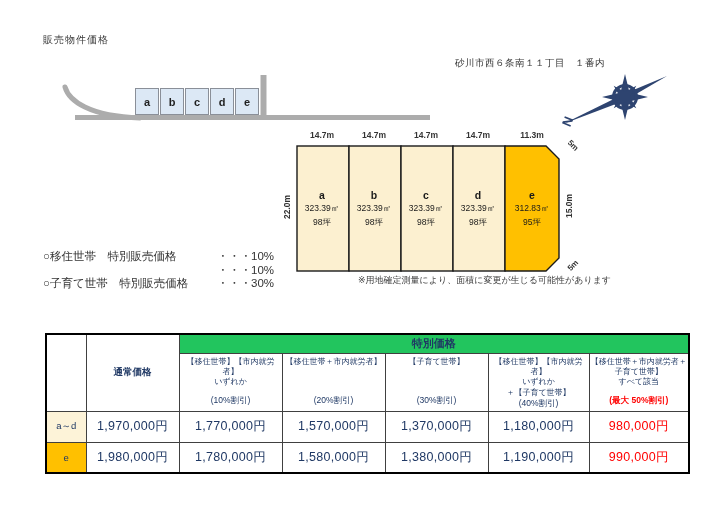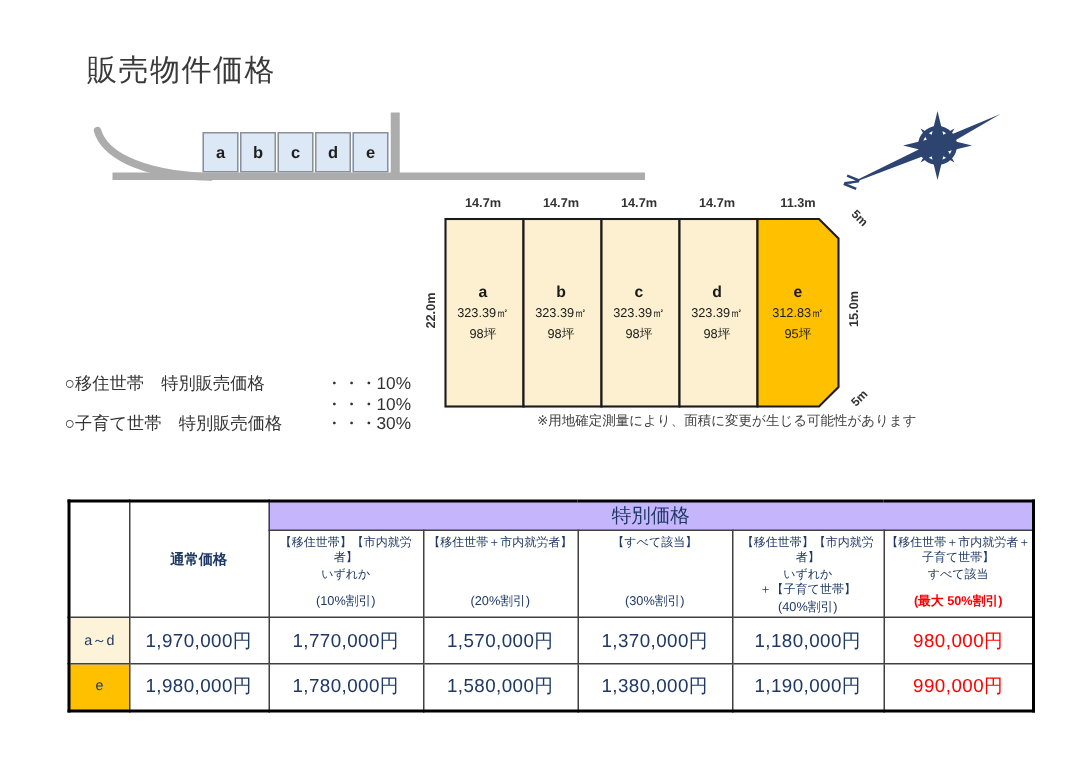--- a/index.html
+++ b/index.html
@@ -1,19 +1,19 @@
 <!DOCTYPE html>
 <html><head>
 <meta charset="utf-8">
 <style>
   * { margin:0; padding:0; box-sizing:border-box; }
   body { background:#e8e8e8; font-family:"Liberation Sans","DejaVu Sans",sans-serif; }
   .canvas { position:relative; width:724px; height:511px; background:#ffffff; margin:0 auto; overflow:hidden; }
 
-  .page-title { position:absolute; left:58px; top:33px; font-size:20px; letter-spacing:1px; color:#3a3a3a; }
+  .page-title { position:absolute; left:43px; top:33px; font-size:10px; letter-spacing:1px; color:#3a3a3a; }
 
   
   .roads-svg { position:absolute; left:55px; top:70px; }
   .map-boxes { position:absolute; left:135px; top:88px; display:flex; gap:1px; }
   .map-box { width:24px; height:27px; background:#dce8f5; border:1px solid #8a8f98;
              display:flex; align-items:center; justify-content:center;
              font-size:11px; font-weight:bold; color:#1f1f1f; }
 
   .address { position:absolute; left:455px; top:57px; font-size:9.5px; color:#333; letter-spacing:0.5px; }
 
@@ -39,21 +39,21 @@
   .disc-label { width:174px; }
   .disc-dots { width:34px; }
 
   
   table.price { position:absolute; left:45px; top:333px; width:643px; border-collapse:collapse;
                 table-layout:fixed; border:2px solid #000; }
   table.price td { border:1px solid #404040; text-align:center; vertical-align:middle; padding:0; }
   tr.r-group { height:19px; }
   tr.r-heads { height:53px; }
   tr.r-data  { height:31px; }
-  td.group-cell { background:#c4b5fd; font-size:13px; font-weight:normal; color:#1f3864; }
+  td.group-cell { background:#22c55e; font-size:11px; font-weight:bold; color:#1f3864; }
   td.corner-cell, td.normal-cell { border-bottom:2px solid #000; }
   td.normal-cell { font-size:9.5px; font-weight:bold; color:#1f3864; }
   td.head-cell { border-bottom:2px solid #000; }
   .head-wrap { height:57px; display:flex; flex-direction:column; justify-content:space-between;
                align-items:center; padding:3px 1px 4px; }
   .head-lines { font-size:8px; line-height:1.3; color:#1f3864; }
   .head-lines span { display:block; }
   .head-disc { font-size:8.5px; color:#1f3864; }
   .head-disc.red { color:#ff0000; font-weight:bold; }
   td.rowlab { font-size:9.5px; color:#1f3864;margin-top:44px; }
@@ -76,20 +76,21 @@
   </svg>
 
   <div class="map-boxes">
     <div class="map-box">a</div>
     <div class="map-box">b</div>
     <div class="map-box">c</div>
     <div class="map-box">d</div>
     <div class="map-box">e</div>
   </div>
 
+  <div class="address">砂川市西６条南１１丁目　１番内</div>
 
   <svg class="compass-svg" width="130" height="70" viewBox="0 0 130 70">
     <g fill="#2e4470">
       <polygon points="8,58 70,27.5 70,34.5"></polygon>
       <polygon points="112,10 70,27.5 70,34.5"></polygon>
       <path d="M70,8 L74.5,26.5 L93,31 L74.5,35.5 L70,54 L65.5,35.5 L47,31 L65.5,26.5 Z"></path>
       <path d="M70,15 L73.5,27.5 L86,31 L73.5,34.5 L70,47 L66.5,34.5 L54,31 L66.5,27.5 Z" transform="rotate(45 70 31)"></path>
       <circle cx="70" cy="31" r="11.5" fill="none" stroke="#2e4470" stroke-width="3"></circle>
     </g>
   </svg>
@@ -190,21 +191,21 @@
         <div class="head-wrap">
           <div class="head-lines">
             <span>【移住世帯＋市内就労者】</span>
           </div>
           <div class="head-disc">(20%割引)</div>
         </div>
       </td>
       <td class="head-cell">
         <div class="head-wrap">
           <div class="head-lines">
-            <span>【すべて該当】</span>
+            <span>【子育て世帯】</span>
           </div>
           <div class="head-disc">(30%割引)</div>
         </div>
       </td>
       <td class="head-cell">
         <div class="head-wrap">
           <div class="head-lines">
             <span>【移住世帯】【市内就労者】</span>
             <span>いずれか</span>
             <span>＋【子育て世帯】</span>

